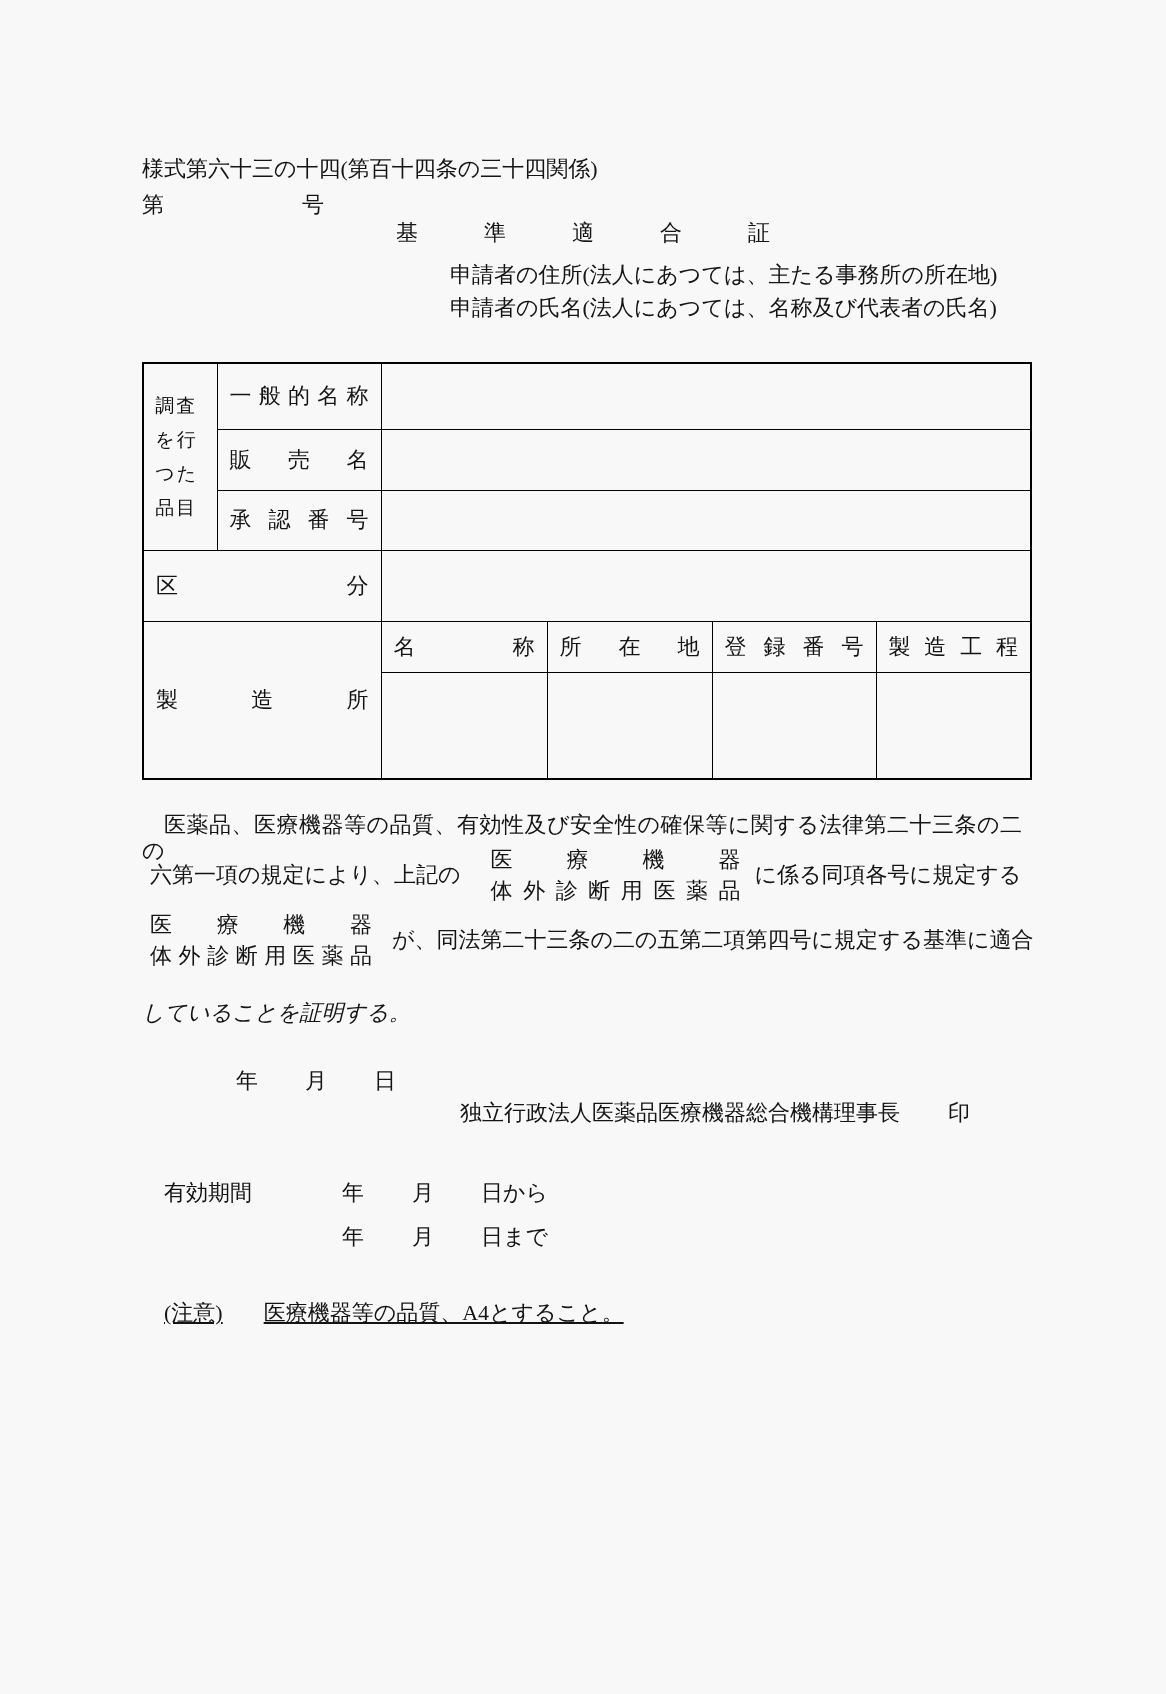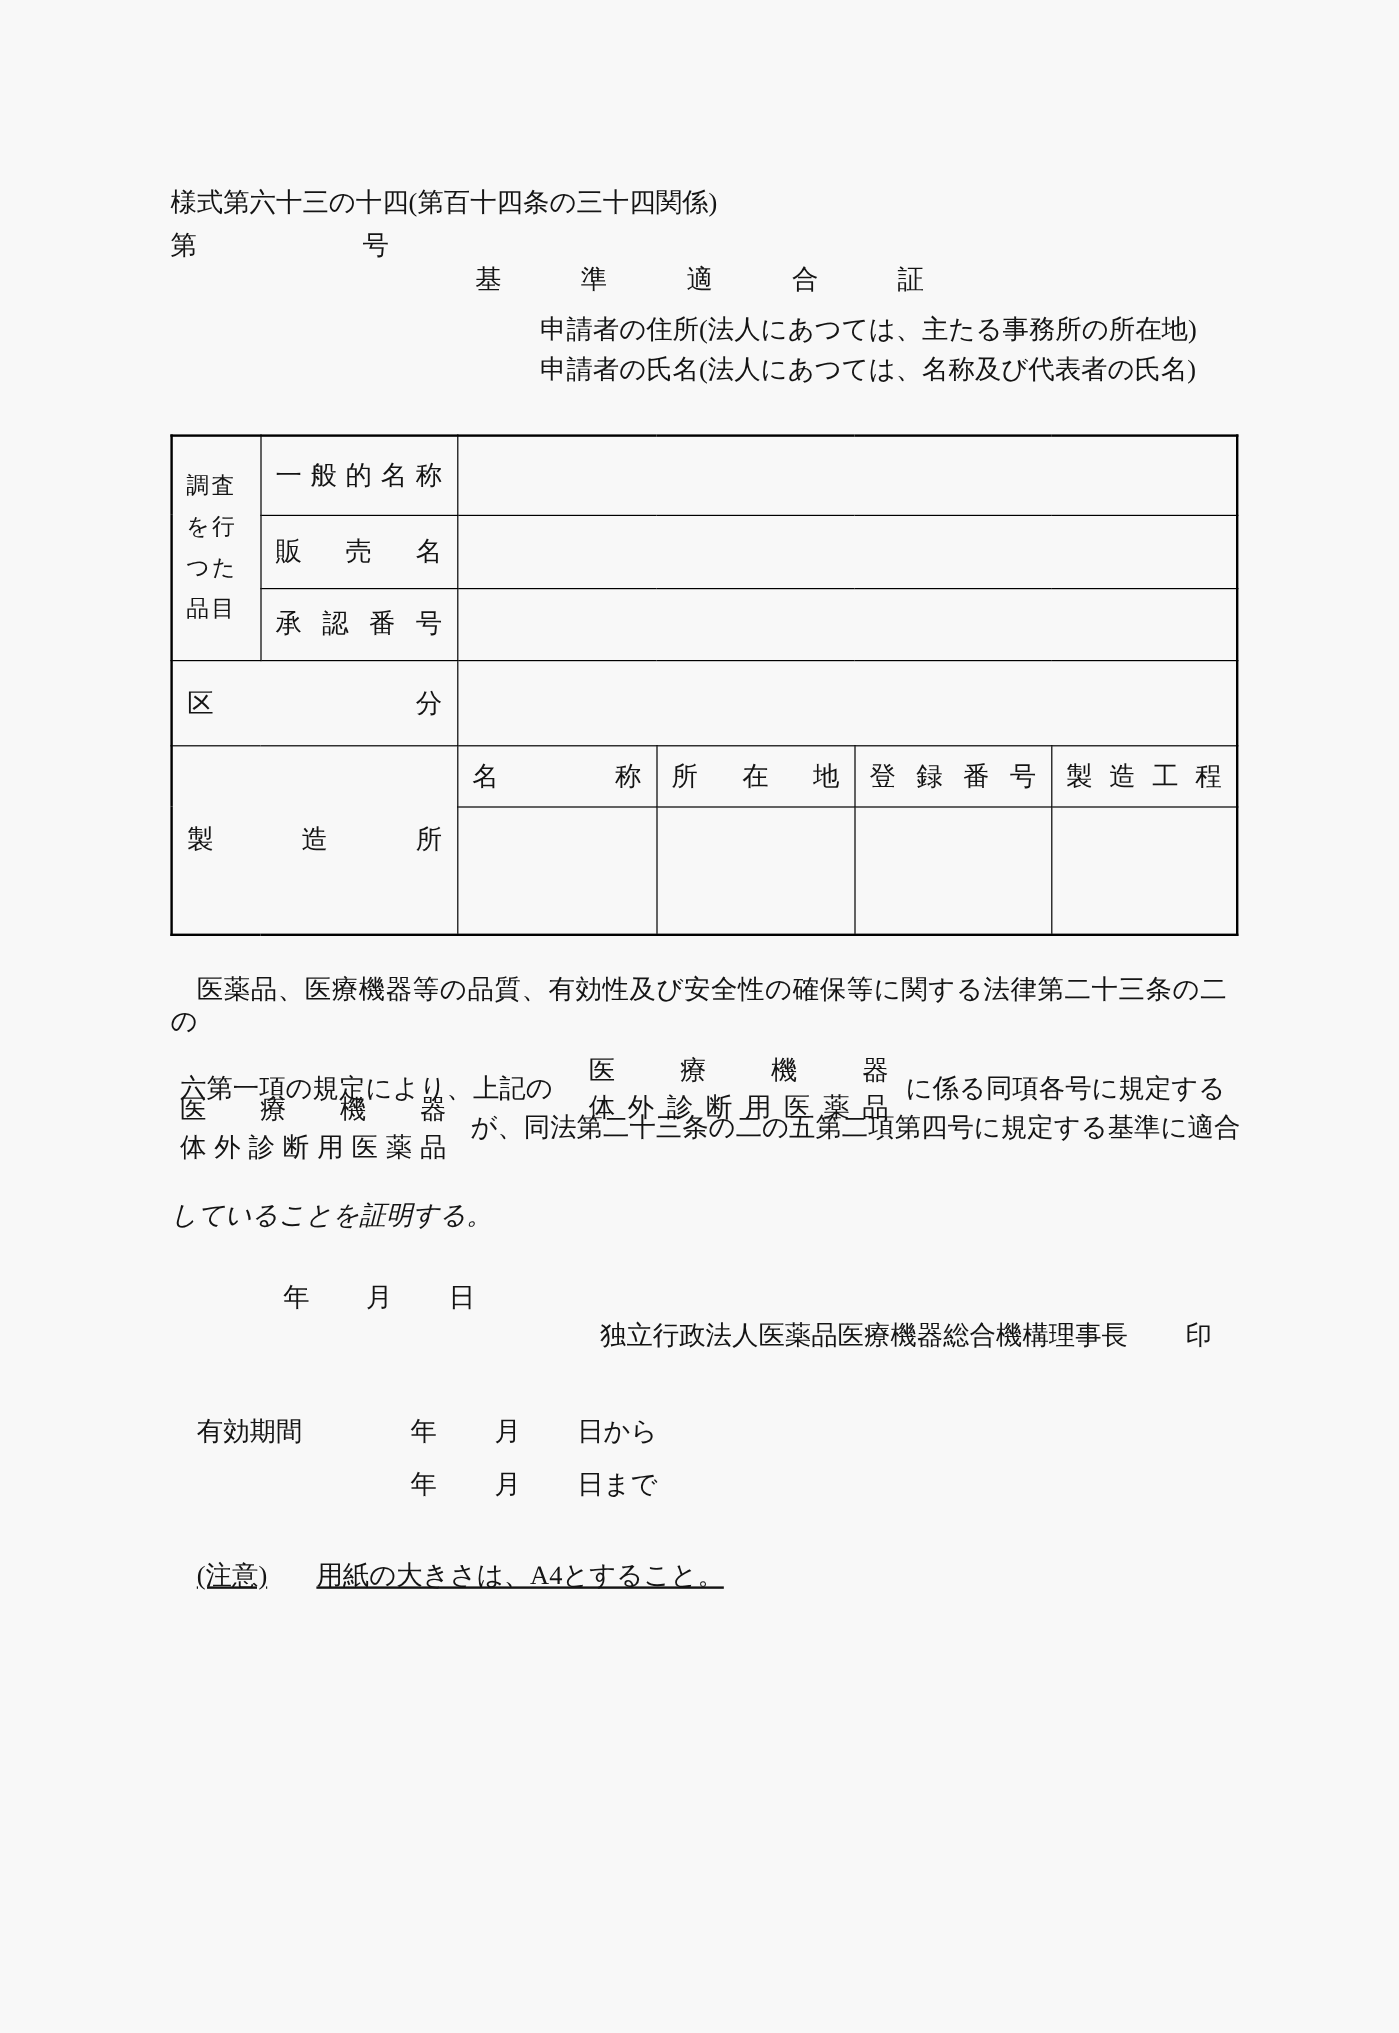--- a/index.html
+++ b/index.html
@@ -62,39 +62,39 @@
     font-size: 19px;
     text-align: left;
   }
 
   
   .p1 { left: 142px; top: 812px; width: 900px; letter-spacing: 0.5px; }
   .bodyline {
     left: 142px; width: 900px; height: 64px;
     display: flex; align-items: center;
   }
-  .row2 { top: 875px; }
+  .row2 { top: 843px; }
   .row3 { top: 908px; }
   .row2 .lead { margin-left: 8px; }
   .choice-stack {
     display: flex; flex-direction: column; 
     line-height: 31px;
   }
   .row2 .choice-stack { width: 250px; margin-left: 30px; }
   .row3 .choice-stack { width: 222px; margin-left: 8px; }
   .choice-top, .choice-bottom {
     text-align: justify; text-align-last: justify;
   }
   .row2 .tail { margin-left: 14px; }
   .row3 .tail { margin-left: 20px; }
   .p4 { left: 142px; top: 1000px; font-style: italic; }
 
   
   .date-line { left: 236px; top: 1068px; display: flex; gap: 47px; }
-  .issuer-line { left: 500px; top: 1100px; display: flex; }
+  .issuer-line { left: 460px; top: 1100px; display: flex; }
   .issuer-line .seal { margin-left: 48px; }
 
   
   .validity-row { left: 142px; width: 700px; height: 30px; }
   .v1 { top: 1180px; }
   .v2 { top: 1224px; }
   .validity-row span { position: absolute; top: 0; }
   .v-label { left: 22px; }
   .v-year  { left: 200px; }
   .v-month { left: 270px; }
@@ -211,16 +211,16 @@
   </div>
 
   <div class="abs validity-row v2">
     <span class="v-year">年</span>
     <span class="v-month">月</span>
     <span class="v-day">日まで</span>
   </div>
 
   <div class="abs note-line">
     <span>(注意)</span>
-    <span>用紙の大きさは、A4とすること。</span>
+    <span>医療機器等の品質、A4とすること。</span>
   </div>
 
 </div>
 
 </body></html>

